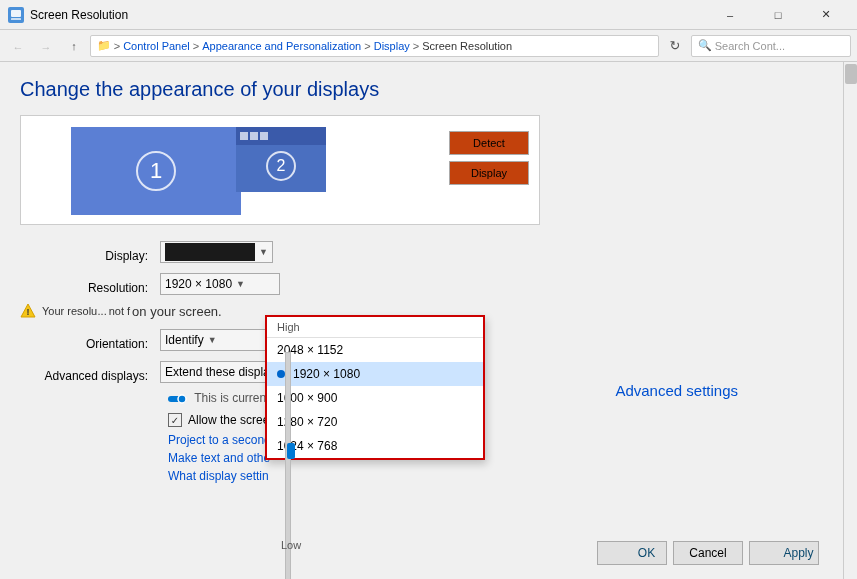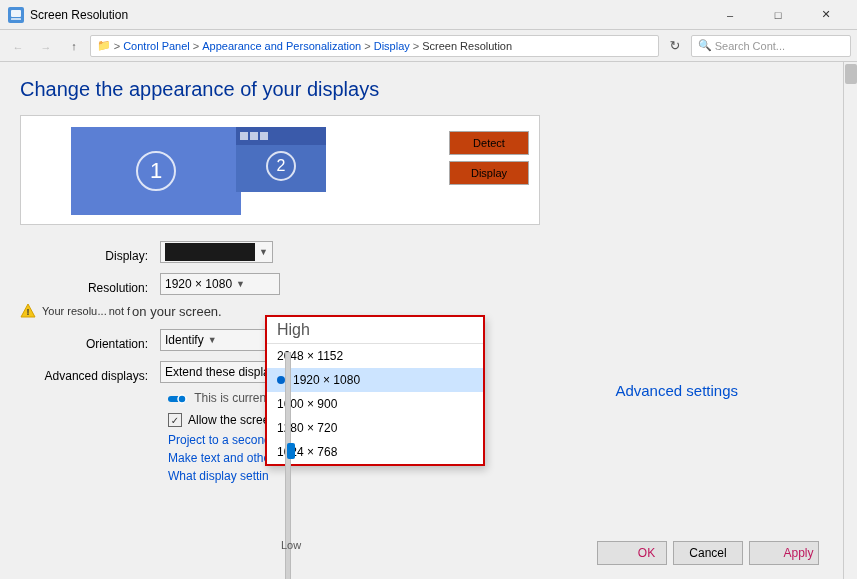--- a/index.html
+++ b/index.html
@@ -337,21 +337,21 @@
       border: 1px solid #aaa;
       background: #e1e1e1;
       font-size: 12px;
       cursor: pointer;
       display: flex;
       align-items: center;
       justify-content: center;
       color: #000;
     }
     .action-btn.disabled {
-      color: #be185d;
+      color: #0c4a6e;
       cursor: default;
       padding-left: 29px;
     }
 
     
     .adv-settings {
       color: #0050d0;
       font-size: 15px;
       cursor: pointer;
       position: absolute;
@@ -366,21 +366,21 @@
       top: 253px;
       width: 220px;
       background: white;
       border: 2px solid #cc0000;
       box-shadow: 2px 4px 8px rgba(0,0,0,0.2);
       z-index: 10;
       padding: 0;
     }
     .dropdown-popup-header {
       padding: 4px 10px;
-      font-size: 16px;
+      font-size: 11px;
       color: #555;
       border-bottom: 1px solid #e0e0e0;
     }
     .dropdown-popup-item {
       padding: 5px 10px;
       font-size: 12px;
       cursor: pointer;
       display: flex;
       align-items: center;
       gap: 8px;

